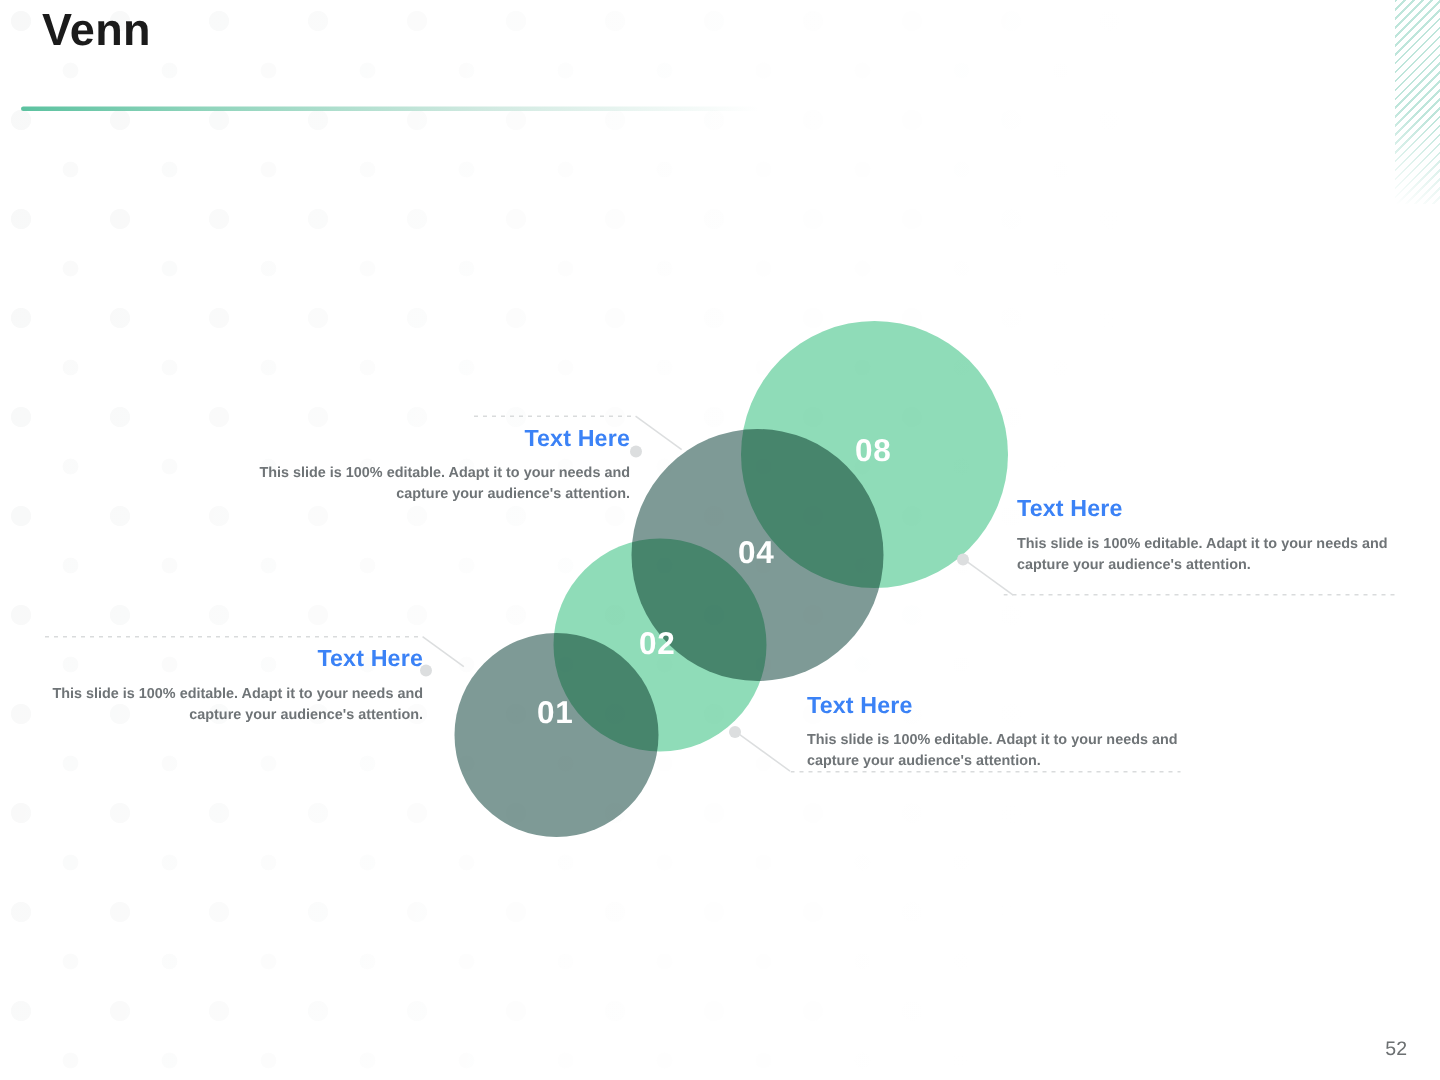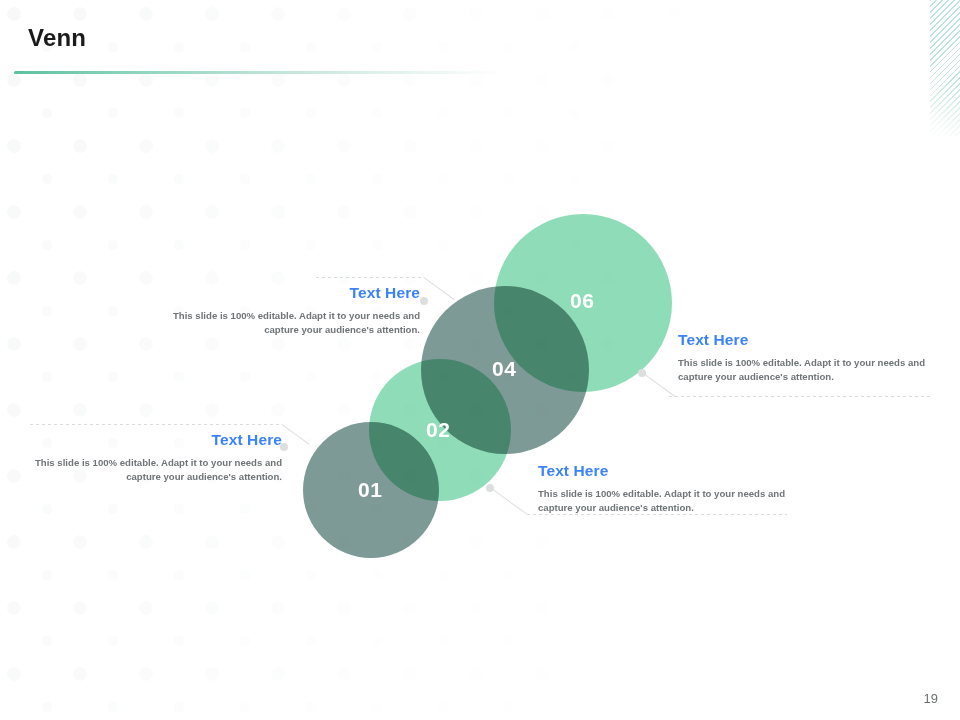--- a/index.html
+++ b/index.html
@@ -33,22 +33,22 @@
     left: 0; top: 0;
     width: 960px; height: 720px;
     background: linear-gradient(100deg, rgba(255,255,255,.25) 0%, rgba(255,255,255,.85) 45%, #ffffff 72%);
     pointer-events: none;
   }
 
   
   .title {
     position: absolute;
     left: 28px;
-    top: 24px;
-    font-size: 24px;
+    top: 4px;
+    font-size: 30px;
     font-weight: bold;
     color: #1b1b1b;
     letter-spacing: .2px;
   }
   .title-rule {
     position: absolute;
     left: 14px;
     top: 71px;
     width: 492px;
     height: 3px;
@@ -157,24 +157,24 @@
 
   <div class="hatch"></div>
   <div class="hatch-fade"></div>
 
   <div class="venn">
     <div class="circ" style="left:303px; top:422px; width:136px; height:136px; background:#7e9a96;"></div>
     <div class="circ" style="left:369px; top:359px; width:142px; height:142px; background:#8fdcb8;"></div>
     <div class="circ" style="left:421px; top:286px; width:168px; height:168px; background:#7e9a96;"></div>
     <div class="circ" style="left:494px; top:214px; width:178px; height:178px; background:#8fdcb8;"></div>
 
-    <div class="circ-label" style="left:358px; top:478px;">01</div>
+    <div class="circ-label" style="left:358px; top:464px;">01</div>
     <div class="circ-label" style="left:426px; top:418px;">02</div>
     <div class="circ-label" style="left:492px; top:357px;">04</div>
-    <div class="circ-label" style="left:570px; top:289px;">06</div>
+    <div class="circ-label" style="left:570px; top:289px;">08</div>
   </div>
 
   <div class="callout left" style="left:160px; top:284px; width:260px;">
     <p class="cal-h">Text Here</p>
     <p class="cal-b">This slide is 100% editable. Adapt it to your needs and capture your audience's attention.</p>
   </div>
   <div class="conn-line" style="left:316px; top:277px; width:108px;"></div>
   <div class="conn-diag" style="left:424px; top:277px; width:38px; transform:rotate(36deg);"></div>
   <div class="conn-dot" style="left:420px; top:297px;"></div>
 
@@ -195,15 +195,15 @@
   <div class="conn-dot" style="left:280px; top:443px;"></div>
 
   <div class="callout right" style="left:538px; top:462px; width:262px;">
     <p class="cal-h">Text Here</p>
     <p class="cal-b">This slide is 100% editable. Adapt it to your needs and capture your audience's attention.</p>
   </div>
   <div class="conn-dot" style="left:486px; top:484px;"></div>
   <div class="conn-diag" style="left:493px; top:489px; width:42px; transform:rotate(36deg);"></div>
   <div class="conn-line" style="left:527px; top:514px; width:260px;"></div>
 
-  <div class="page-num">19</div>
+  <div class="page-num">52</div>
 
 </div>
 
 </body></html>

